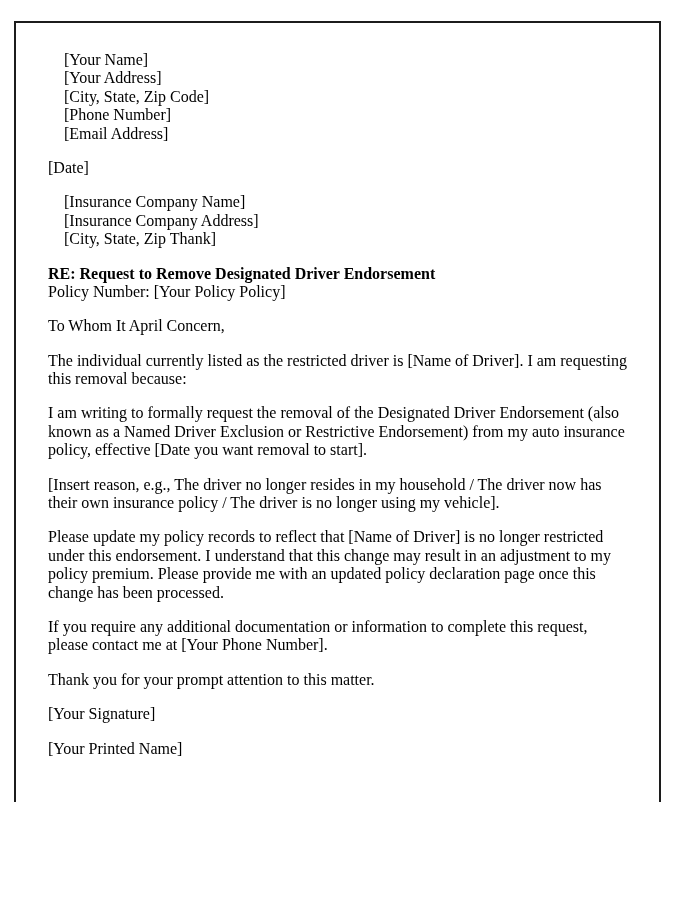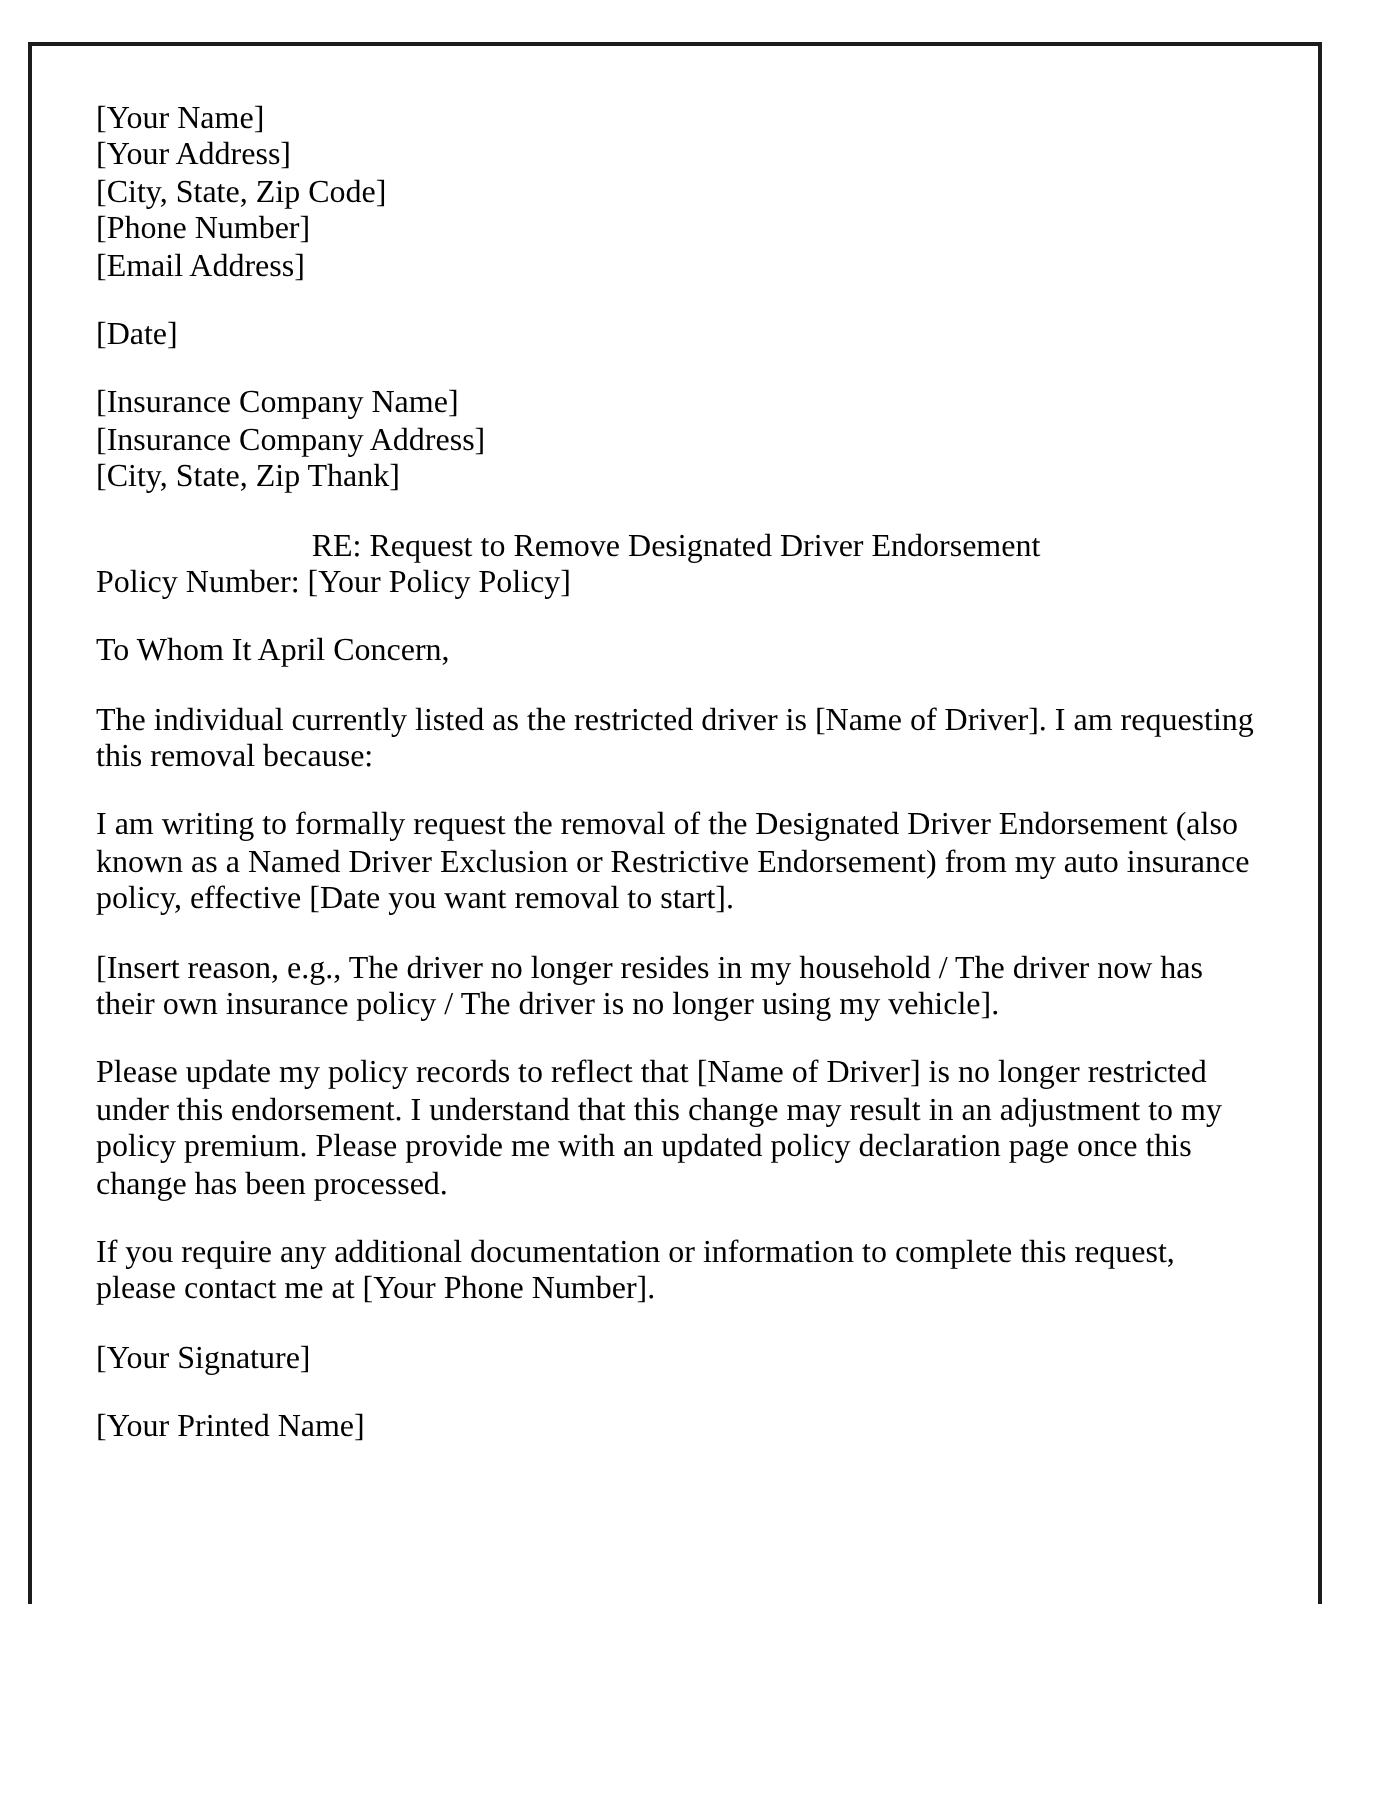--- a/index.html
+++ b/index.html
@@ -28,24 +28,24 @@
     padding: 12px 31px 0 32px;
     background: #ffffff;
     overflow: hidden;
   }
   .para {
     margin: 16px 0;
     line-height: 1.15;
   }
   .multiline {
     white-space: pre-line;
+    margin-left: 16px;
   }
   .subject-line {
-    font-weight: normal;
-    text-align: center;
+    font-weight: bold;
   }
 </style>
 </head>
 <body>
 
 <div class="letter-frame">
 
   <div class="para multiline">[Your Name]
 [Your Address]
 [City, State, Zip Code]
@@ -68,19 +68,20 @@
   <div class="para">The individual currently listed as the restricted driver is [Name of Driver]. I am requesting this removal because:</div>
 
   <div class="para">I am writing to formally request the removal of the Designated Driver Endorsement (also known as a Named Driver Exclusion or Restrictive Endorsement) from my auto insurance policy, effective [Date you want removal to start].</div>
 
   <div class="para">[Insert reason, e.g., The driver no longer resides in my household / The driver now has their own insurance policy / The driver is no longer using my vehicle].</div>
 
   <div class="para">Please update my policy records to reflect that [Name of Driver] is no longer restricted under this endorsement. I understand that this change may result in an adjustment to my policy premium. Please provide me with an updated policy declaration page once this change has been processed.</div>
 
   <div class="para">If you require any additional documentation or information to complete this request, please contact me at [Your Phone Number].</div>
 
+  <div class="para">Thank you for your prompt attention to this matter.</div>
 
 
   <div class="para">[Your Signature]</div>
 
   <div class="para">[Your Printed Name]</div>
 
 </div>
 
 </body></html>

